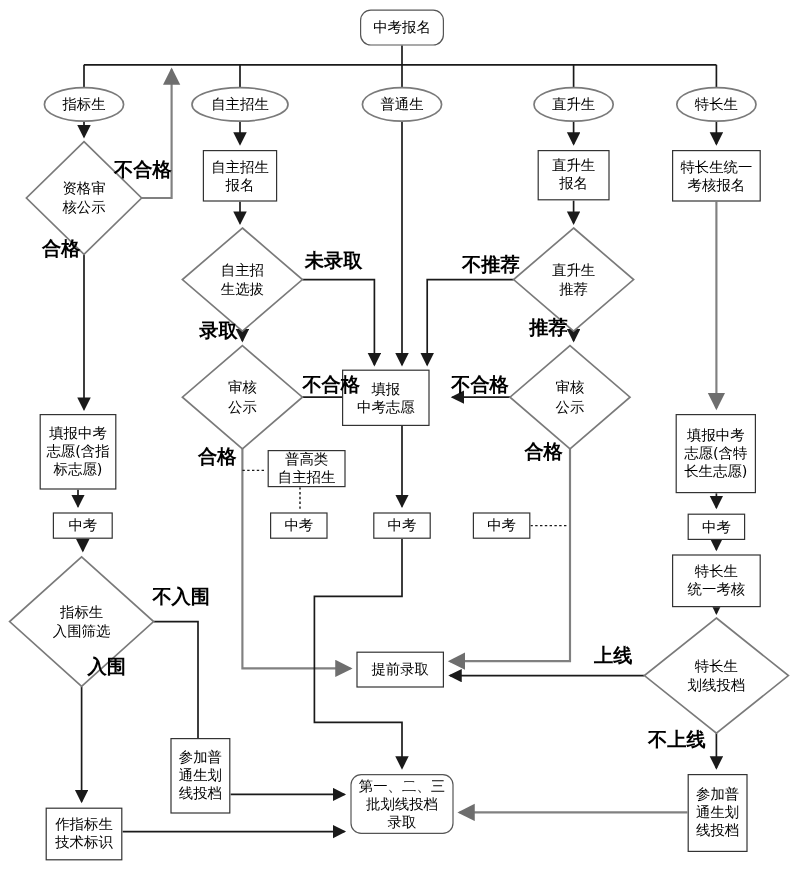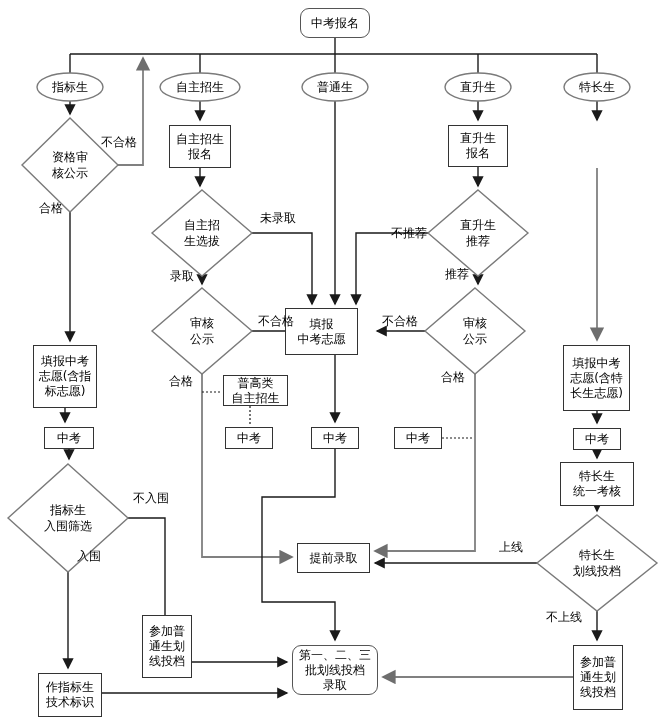--- a/index.html
+++ b/index.html
@@ -23,22 +23,22 @@
     background:#fff;display:flex;align-items:center;justify-content:center;
     text-align:center;font-size:12px;line-height:15px;white-space:pre-line;
   }
   .rounded{border-radius:9px;border-color:#555;}
   .txt{
     position:absolute;display:flex;align-items:center;justify-content:center;
     text-align:center;font-size:12px;line-height:16px;white-space:pre-line;
     transform:translate(-50%,-50%);pointer-events:none;
   }
   .lbl{
-    position:absolute;transform:translate(-50%,-50%);font-size:12px;
-    white-space:nowrap;pointer-events:none;
+    position:absolute;transform:translate(-50%,-50%);font-size:16px;
+    white-space:nowrap;pointer-events:none;font-weight:bold;
   }
 </style>
 </head>
 <body>
 
 <div id="stage">
 
   <svg id="wires" viewBox="0 0 666 726">
     <defs>
       <marker id="arr" markerWidth="9" markerHeight="9" refX="7" refY="4" orient="auto">
@@ -110,20 +110,22 @@
     <polygon class="shape" points="475,288 525,331 475,374 425,331"></polygon>
     <polygon class="shape" points="597,515 657,563 597,611 537,563"></polygon>
     <polygon class="shape" points="68,464 128,518 68,572 8,518"></polygon>
   </svg>
 
   <div class="rect rounded" style="left:300px;top:8px;width:70px;height:30px;">中考报名</div>
   <div class="rect" style="left:169px;top:125px;width:62px;height:43px;">自主招生
 报名</div>
   <div class="rect" style="left:448px;top:125px;width:60px;height:42px;">直升生
 报名</div>
+  <div class="rect" style="left:560px;top:125px;width:74px;height:43px;">特长生统一
+考核报名</div>
   <div class="rect" style="left:285px;top:308px;width:73px;height:47px;">填报
 中考志愿</div>
   <div class="rect" style="left:33px;top:345px;width:64px;height:63px;">填报中考
 志愿(含指
 标志愿)</div>
   <div class="rect" style="left:223px;top:375px;width:65px;height:31px;">普高类
 自主招生</div>
   <div class="rect" style="left:44px;top:427px;width:50px;height:22px;">中考</div>
   <div class="rect" style="left:225px;top:427px;width:48px;height:22px;">中考</div>
   <div class="rect" style="left:311px;top:427px;width:48px;height:22px;">中考</div>
@@ -167,21 +169,21 @@
 划线投档</div>
   <div class="txt" style="left:68px;top:518px;width:90px;height:44px;">指标生
 入围筛选</div>
 
   <div class="lbl" style="left:119px;top:142px;">不合格</div>
   <div class="lbl" style="left:51px;top:208px;">合格</div>
   <div class="lbl" style="left:278px;top:218px;">未录取</div>
   <div class="lbl" style="left:182px;top:276px;">录取</div>
   <div class="lbl" style="left:276px;top:321px;">不合格</div>
   <div class="lbl" style="left:181px;top:381px;">合格</div>
-  <div class="lbl" style="left:409px;top:221px;margin-top:12px;">不推荐</div>
+  <div class="lbl" style="left:409px;top:221px;">不推荐</div>
   <div class="lbl" style="left:457px;top:274px;">推荐</div>
   <div class="lbl" style="left:400px;top:321px;">不合格</div>
   <div class="lbl" style="left:453px;top:377px;">合格</div>
   <div class="lbl" style="left:511px;top:547px;">上线</div>
   <div class="lbl" style="left:564px;top:617px;">不上线</div>
   <div class="lbl" style="left:151px;top:498px;">不入围</div>
   <div class="lbl" style="left:47px;top:556px;margin-left:42px;">入围</div>
 
 </div>
 

